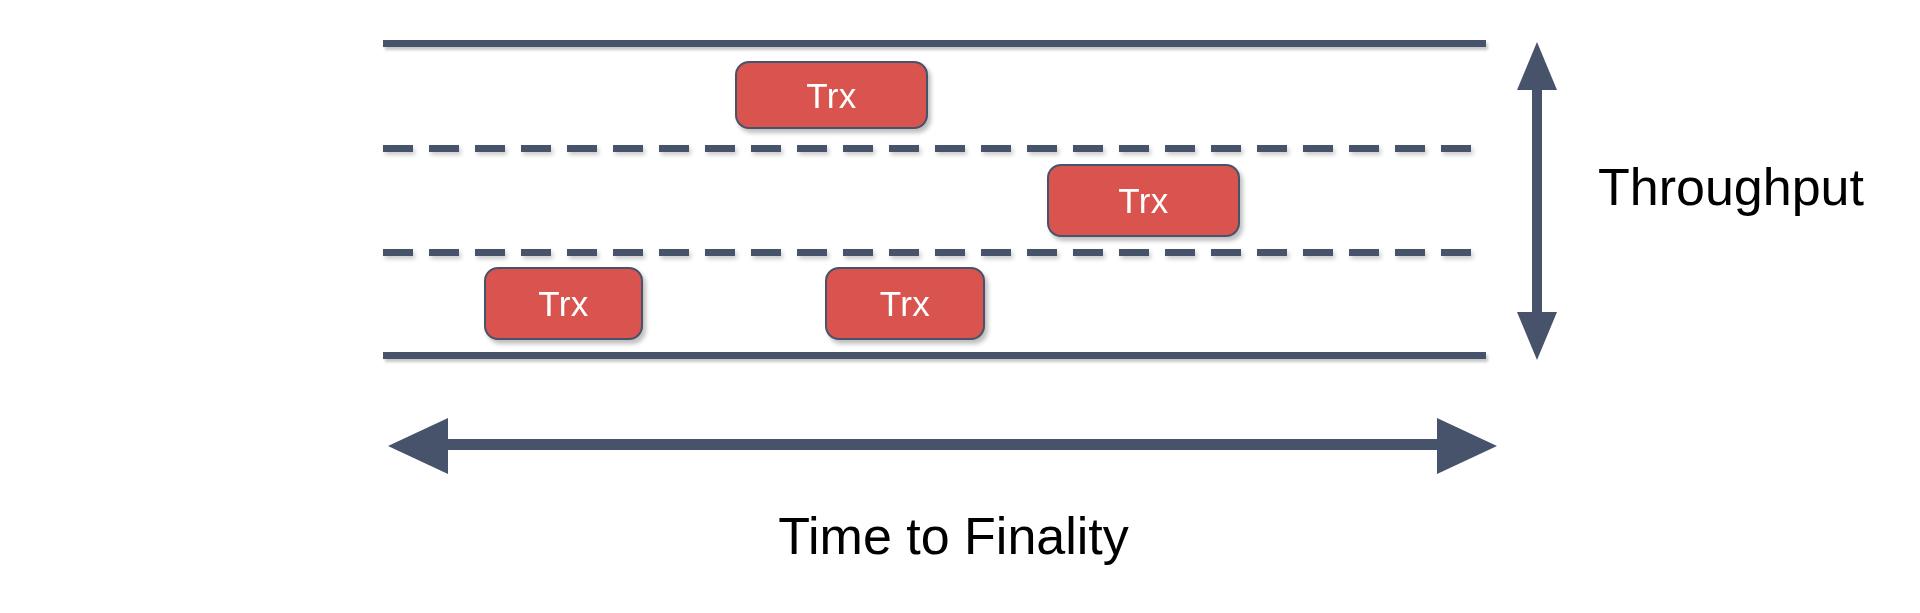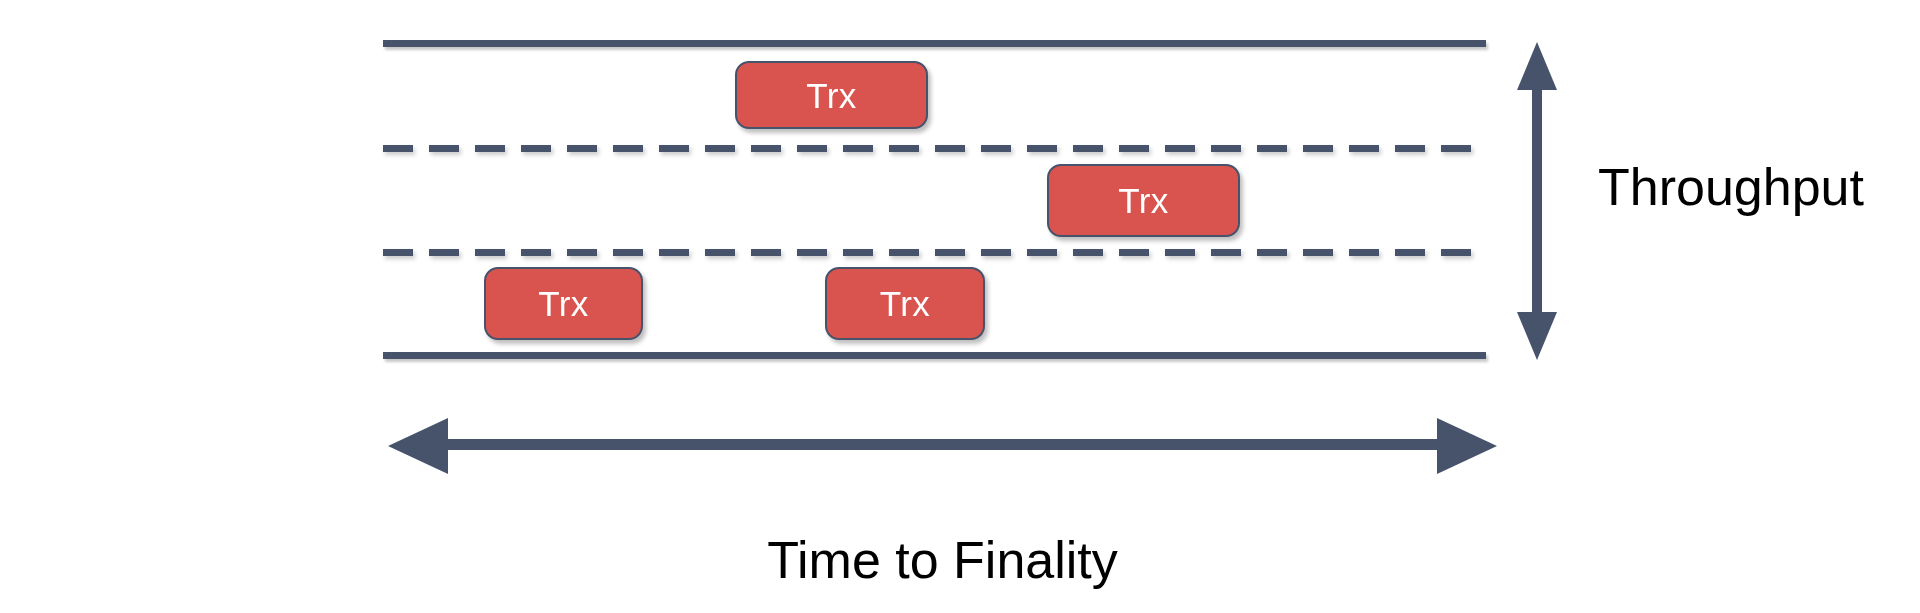--- a/index.html
+++ b/index.html
@@ -92,27 +92,28 @@
   #finality-arrow {
     position: absolute;
     left: 380px;
     top: 410px;
     width: 1125px;
     height: 72px;
   }
   #finality-label {
     position: absolute;
     left: 0px;
-    top: 534px;
+    top: 510px;
     width: 1880px;
     text-align: center;
     font-size: 52px;
     color: #000000;
     font-family: "Liberation Sans", sans-serif;
     line-height: 1;
+    padding-left: 11px;
   }
 </style>
 </head>
 <body>
 
 <div id="diagram">
 
   <div class="lane-line solid" id="lane-top"></div>
   <div class="lane-line dashed" id="lane-mid-1"></div>
   <div class="lane-line dashed" id="lane-mid-2"></div>

